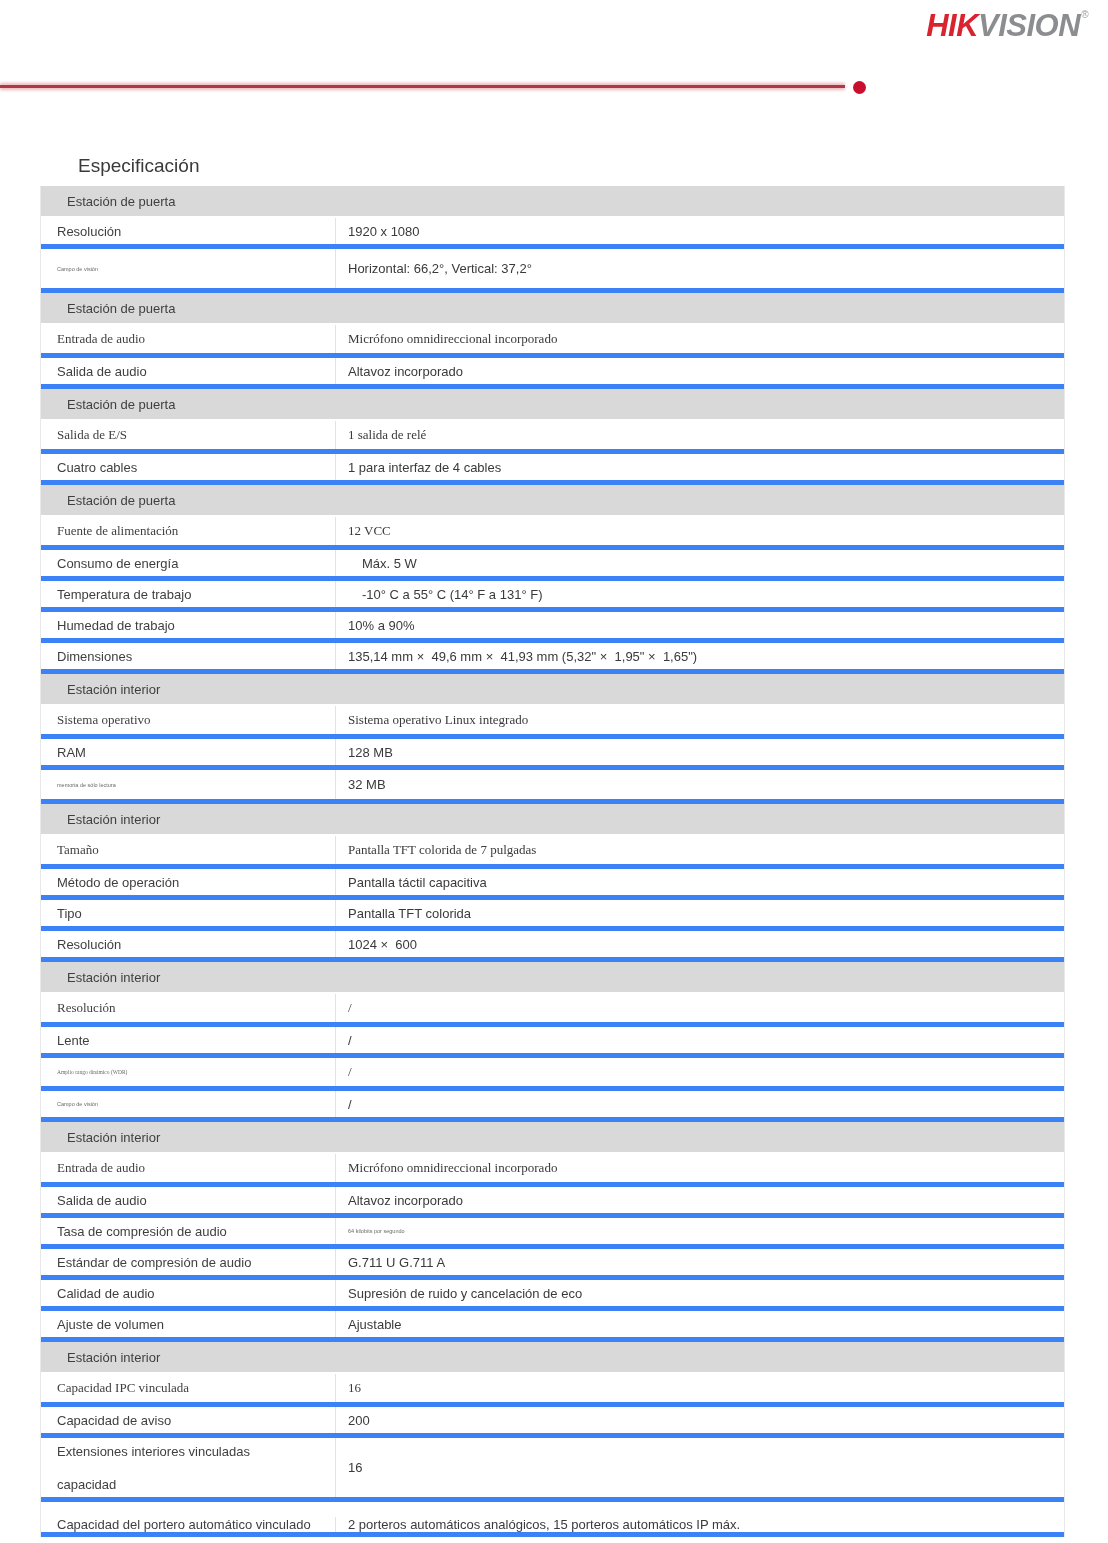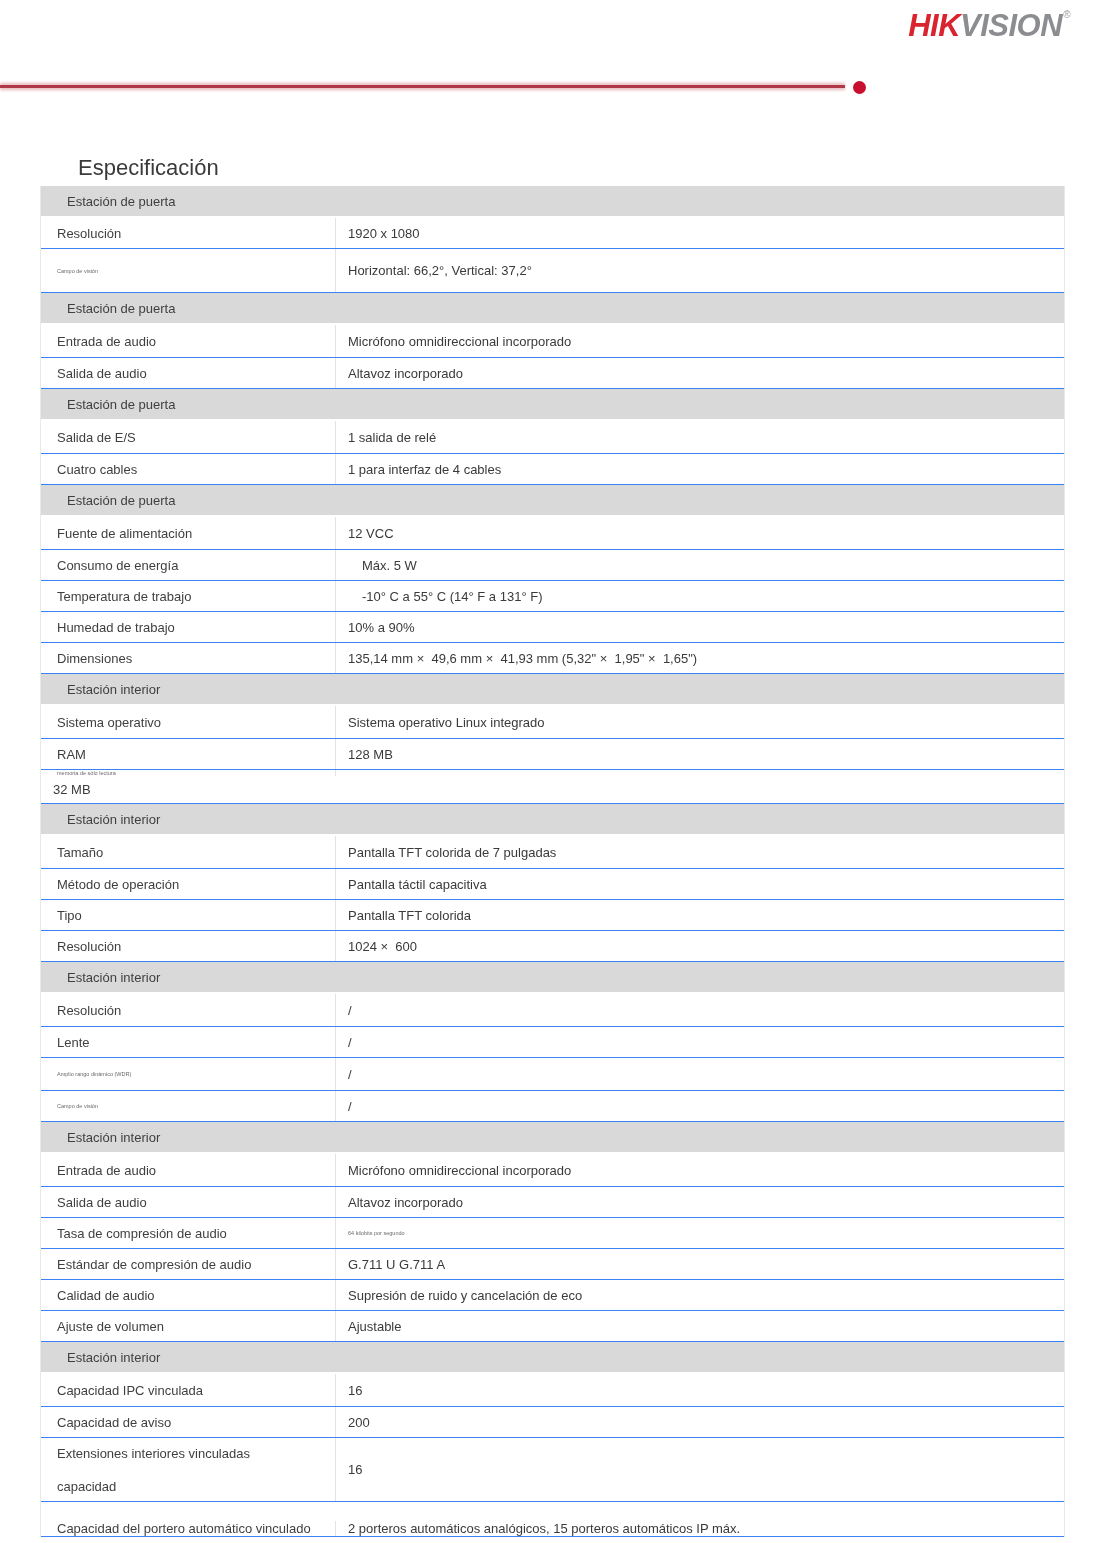--- a/index.html
+++ b/index.html
@@ -2,60 +2,60 @@
 <html><head>
 <meta charset="utf-8">
 <style>
   html,body{margin:0;padding:0;}
   body{
     width:1108px;height:1543px;position:relative;background:#ffffff;
     font-family:"Liberation Sans", sans-serif;color:#3c3c3c;overflow:hidden;
   }
   
   .logo{
-    position:absolute;top:8px;right:38px;
+    position:absolute;top:8px;right:20px;
     font-style:italic;font-weight:bold;font-size:31px;letter-spacing:-.5px;
     white-space:nowrap;
   }
   .logo .hik{color:#d9232e;}
   .logo .vision{color:#8b8d90;}
   .logo .reg{font-size:10px;color:#9a9c9e;vertical-align:18px;font-style:normal;font-weight:normal;margin-left:1px;}
   .rule{
     position:absolute;top:85px;left:0;width:845px;height:3px;background:#b03746;
     box-shadow:0 -2px 3px rgba(205,90,100,.45), 0 2px 3px rgba(205,90,100,.45);
   }
   .rule-dot{
     position:absolute;top:81px;left:853px;width:13px;height:13px;border-radius:50%;
     background:#c8102e;
   }
   
-  .title{position:absolute;top:155px;left:78px;font-size:22px;color:#3a3a3a;}
+  .title{position:absolute;top:155px;left:78px;font-size:19px;color:#3a3a3a;}
   
   .spec-table{
     position:absolute;top:186px;left:40px;width:1025px;font-size:13px;
     border-left:1px solid #e8e8e8;border-right:1px solid #e8e8e8;box-sizing:border-box;
   }
   .sec-header{
     background:#d9d9d9;height:32px;box-sizing:border-box;
     border-bottom:2px solid #ffffff;
     display:flex;align-items:center;padding-left:26px;color:#3f3f3f;
   }
   .row{
     display:flex;height:31px;box-sizing:border-box;background:#fff;
-    border-bottom:1px solid #3b82f6;
+    border-bottom:5px solid #3b82f6;
   }
   .row .lab{
     width:295px;box-sizing:border-box;border-right:1px solid #e3e3e3;
     display:flex;align-items:center;padding-left:16px;color:#3f3f3f;
   }
   .row .val{
     flex:1;display:flex;align-items:center;padding-left:12px;color:#3a3a3a;
     white-space:pre-wrap;
   }
-  .h33{height:33px;} .h34{height:34px;flex-direction:column;} .h35{height:35px;align-items:flex-end;} .h44{height:44px;} .h64{height:64px;}
+  .h33{height:33px;font-family:Liberation Serif, serif;} .h34{height:34px;} .h35{height:35px;align-items:flex-end;} .h44{height:44px;} .h64{height:64px;}
   .lab.small{font-size:13px;}
   .lab.tiny{font-size:5.5px;color:#6a6a6a;}
   .val.tiny{font-size:5.5px;color:#6a6a6a;}
   .val.indent{padding-left:26px;}
   .lab.multiline{white-space:pre-line;line-height:33px;}
 </style>
 </head>
 <body>
 
 <div class="logo">

